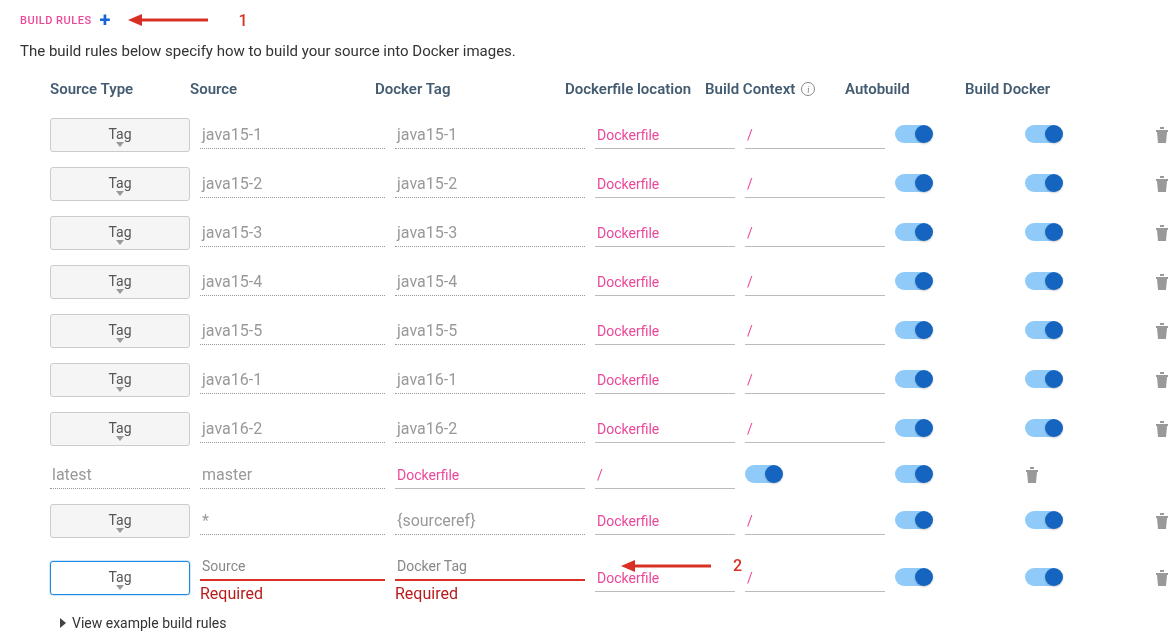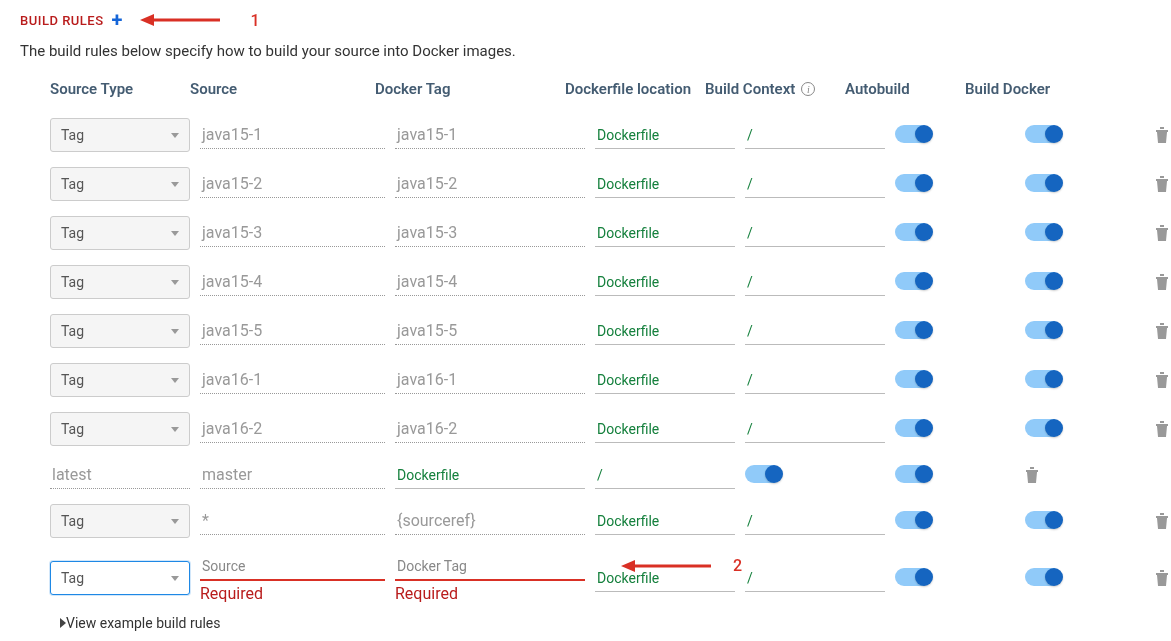--- a/index.html
+++ b/index.html
@@ -11,22 +11,22 @@
     color: #333;
     font-size: 14px;
   }
   .header-row {
     display: flex;
     align-items: center;
     gap: 8px;
     position: relative;
   }
   .section-title {
-    color: #b91c1c;
-    font-size: 13px;
+    color: #ec4899;
+    font-size: 11px;
     font-weight: 500;
     letter-spacing: 0.5px;
   }
   .plus-btn {
     color: #1565d8;
     font-size: 20px;
     font-weight: bold;
     cursor: pointer;
     line-height: 1;
   }
@@ -73,20 +73,21 @@
     border: 1px solid #ccc;
     border-radius: 3px;
     background: #f5f5f5;
     padding: 7px 10px;
     display: flex;
     justify-content: space-between;
     align-items: center;
     color: #555;
     font-size: 14px;
     height: 34px;
+    flex-direction: column;
   }
   .select-box.active {
     background: #fff;
     border-color: #1e88e5;
     box-shadow: 0 0 0 1px rgba(30,136,229,0.2);
   }
   .caret-down {
     width:0; height:0;
     border-left:4px solid transparent;
     border-right:4px solid transparent;
@@ -100,21 +101,21 @@
     color: #999;
     background: transparent;
     height: 28px;
     display:flex; align-items:center;
   }
   .solid-input {
     border: none;
     border-bottom: 1px solid #bbb;
     padding: 5px 2px;
     font-size: 14px;
-    color: #15803d;
+    color: #ec4899;
     background: transparent;
     height: 28px;
     display:flex; align-items:center;
   }
   .red-input {
     border: none;
     border-bottom: 2px solid #d93025;
     padding: 5px 2px;
     font-size: 14px;
     color: #888;
@@ -159,20 +160,21 @@
     top: 3px;
     display:flex;
     align-items:center;
     color:#d93025;
     font-weight:500;
   }
   .view-example {
     margin-top: 12px;
     display:flex;
     align-items:center;
+    gap:6px;
     font-size:14px;
     color:#333;
     margin-left: 10px;
   }
   .tri-right {
     width:0; height:0;
     border-top:5px solid transparent;
     border-bottom:5px solid transparent;
     border-left:6px solid #444;
   }

